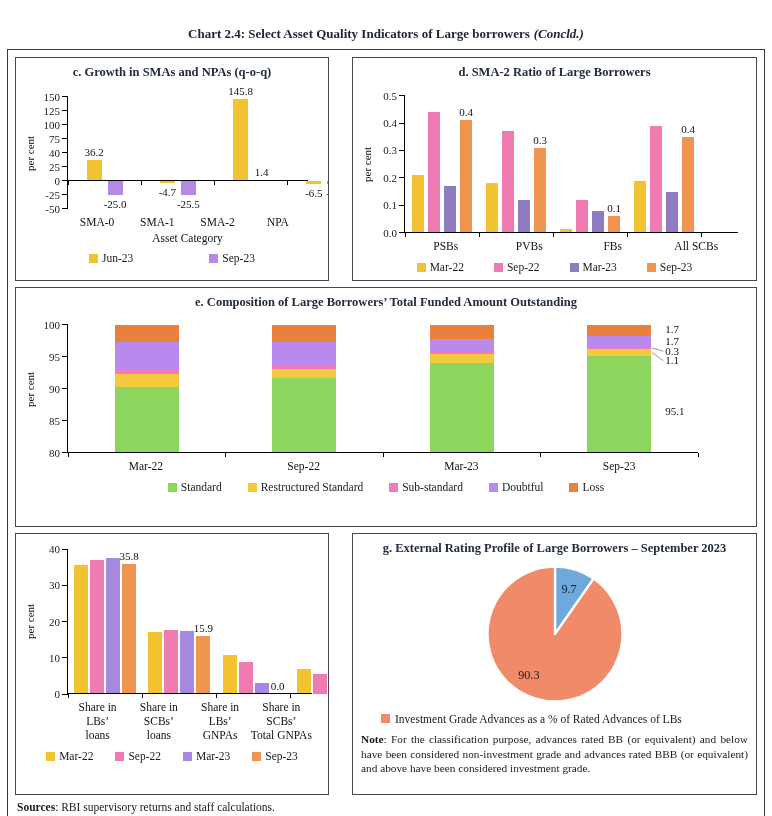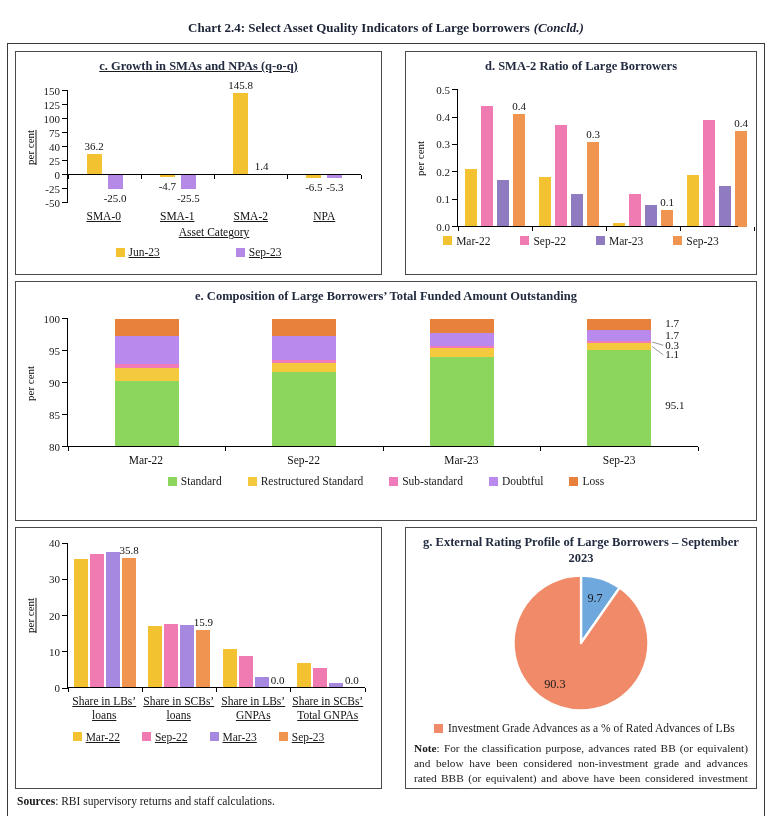--- a/index.html
+++ b/index.html
@@ -1,23 +1,23 @@
 <!DOCTYPE html>
 <html><head>
 <meta charset="utf-8">
 <style>
   * { box-sizing: border-box; margin: 0; padding: 0; }
   html,body { width: 772px; height: 816px; background: #fff; overflow: hidden;
     font-family: "Liberation Serif", "DejaVu Serif", serif; color: #1a1a1a; }
-  .page-title { text-align: center; padding: 20px 0 7px; font-size: 13px; font-weight: bold; color: #1c2336; }
+  .page-title { text-align: center; padding: 26px 0 7px; font-size: 13px; font-weight: bold; color: #1c2336; }
   .page-title i { margin-left: 4px; font-weight: bold; }
   .outer { margin: 0 7px; border: 1.5px solid #3a3a3a; height: 776px; padding: 7px; background: #fff; }
   .prow { display: flex; gap: 7px; margin-bottom: 6px; }
   .panel { border: 1px solid #4a4a4a; background: #fff; padding: 5px 6px; position: relative; overflow: hidden; }
-  .p-c, .p-f { width: 367px; flex: none; text-decoration: underline; }
+  .p-c, .p-f { width: 314px; flex: none; }
   .p-d, .p-g { flex: 1; margin-left: 16px; }
   .row1 .panel { height: 224px; }
   .row2 .panel { height: 240px; width: 100%; }
   .row3 .panel { height: 262px; }
   .ptitle { text-align: center; font-size: 12.5px; font-weight: bold; color: #222b40; line-height: 1.25; margin-top: 2px; }
   .chart-flex { display: flex; align-items: stretch; }
   .mt-c { margin-top: 16px; }
   .mt-d { margin-top: 15px; }
   .mt-e { margin-top: 14px; }
   .mt-f { margin-top: 10px; }
@@ -166,20 +166,26 @@
               <div class="dlabel" style="left: 209px; top: 106.56px;">0.1</div>
               <div class="bar" style="left: 277px; width: 12px; top: 41.1px; height: 95.9px; background: rgb(240, 149, 79);"></div>
               <div class="dlabel" style="left: 283px; top: 27.1px;">0.4</div>
               <div class="baseline" style="top: 136px;"></div>
               <div class="cattick" style="left: -0.5px; top: 137px;"></div>
               <div class="cattick" style="left: 73.5px; top: 137px;"></div>
               <div class="cattick" style="left: 147.5px; top: 137px;"></div>
               <div class="cattick" style="left: 221.5px; top: 137px;"></div>
               <div class="cattick" style="left: 295.5px; top: 137px;"></div>
             </div>
+          </div>
+          <div class="catrow" style="margin-left: 45px; margin-right: 12px;">
+            <div class="cat">PSBs</div>
+            <div class="cat">PVBs</div>
+            <div class="cat">FBs</div>
+            <div class="cat">All SCBs</div>
           </div>
           <div class="legend" style="gap: 30px;">
             <div class="legitem">
               <div class="swatch" style="background: rgb(242, 194, 48);"></div>
               <div>Mar-22</div>
             </div>
             <div class="legitem">
               <div class="swatch" style="background: rgb(240, 122, 178);"></div>
               <div>Sep-22</div>
             </div>

